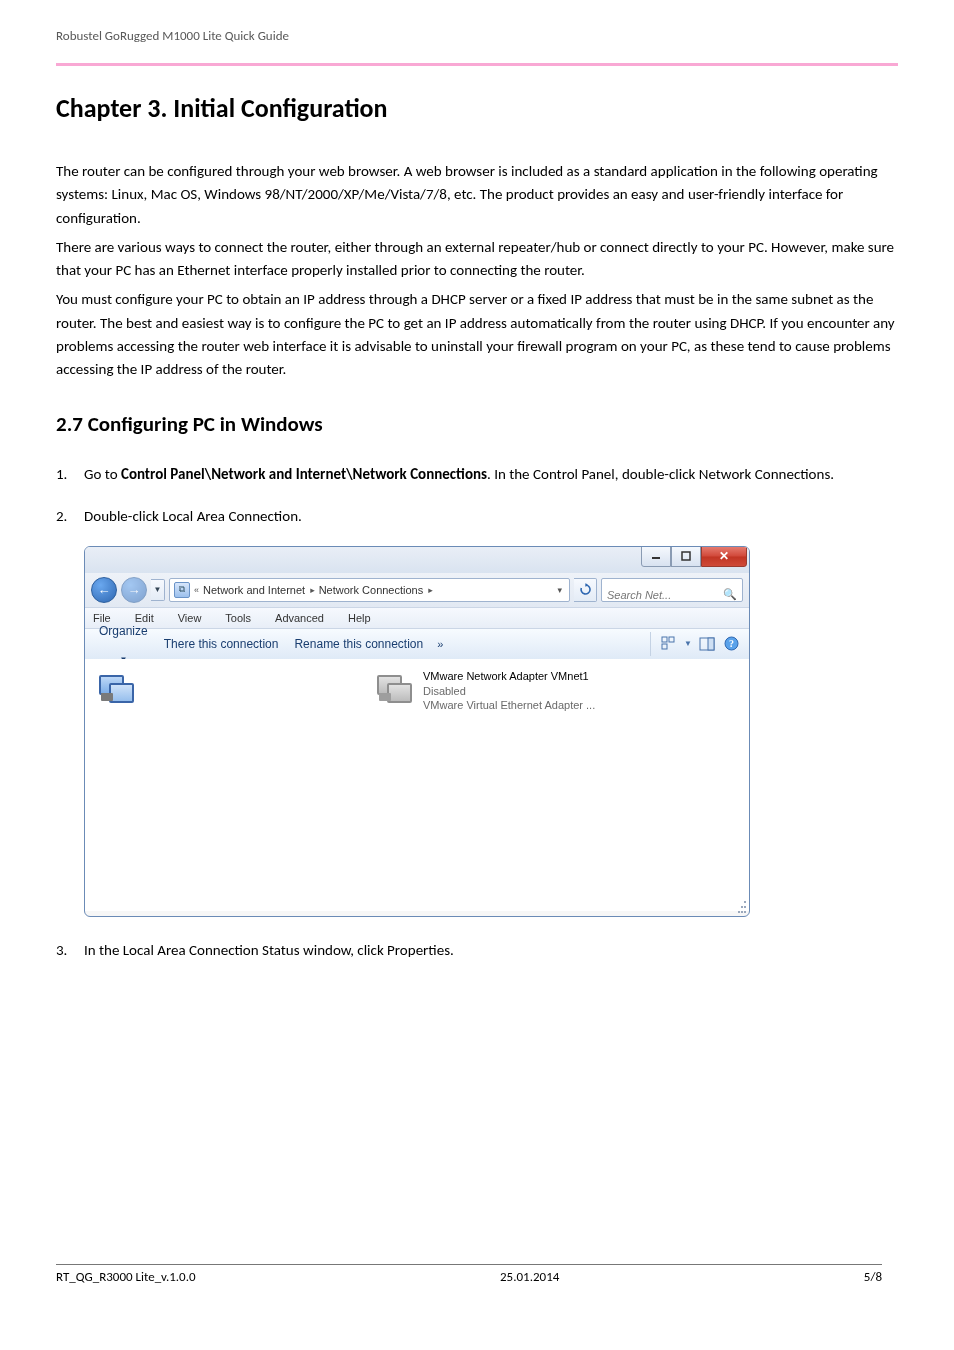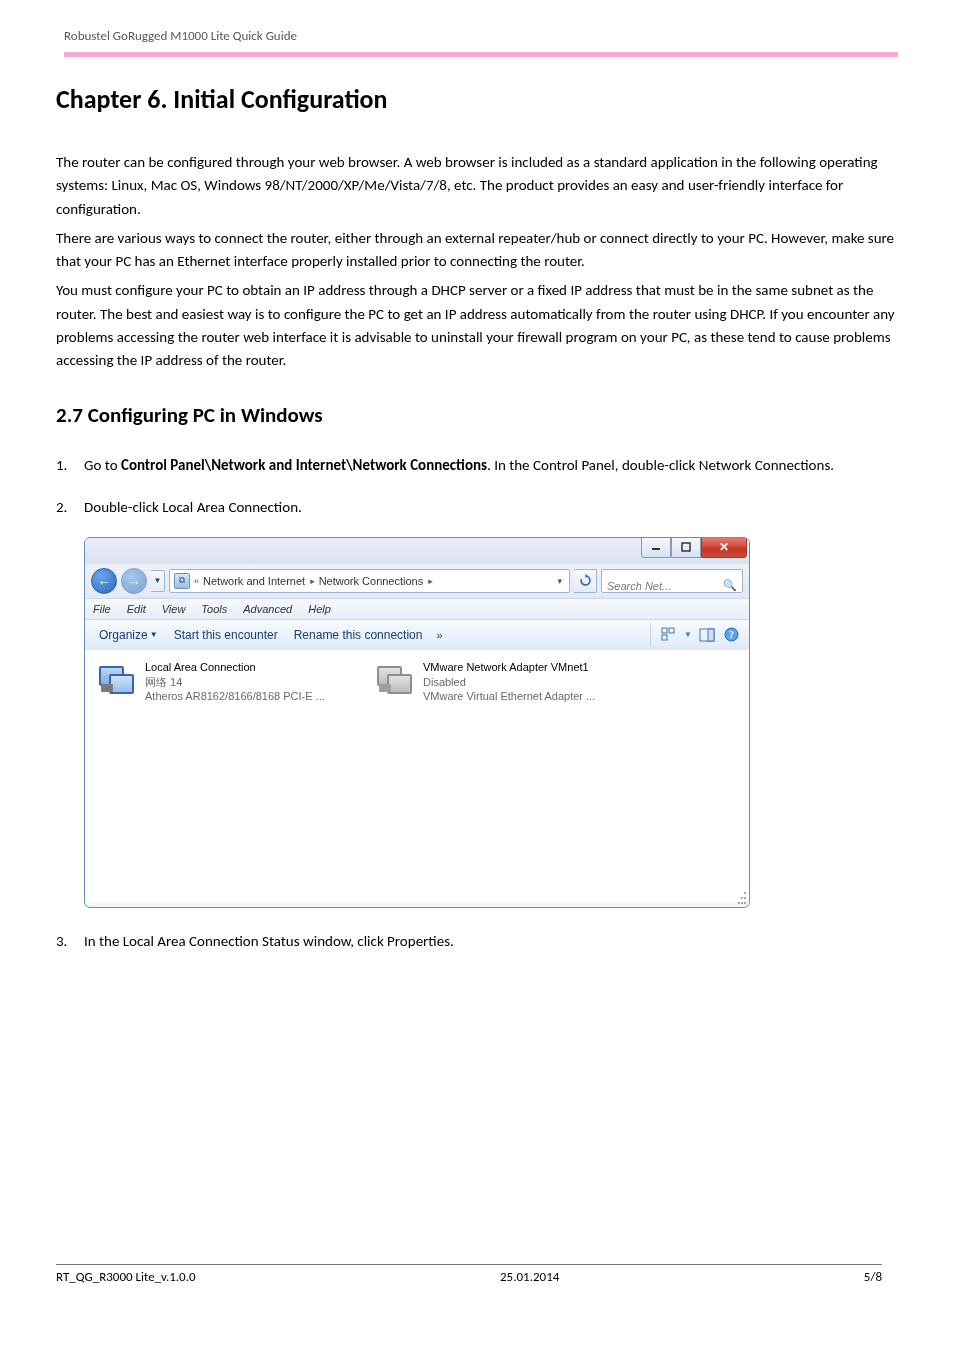--- a/index.html
+++ b/index.html
@@ -11,24 +11,23 @@
   }
   .page {
     padding: 28px 56px 0 56px;
     box-sizing: border-box;
     min-height: 1300px;
     position: relative;
   }
   .header-line {
     font-size: 13px;
     color: #595959;
-    padding-bottom: 9px;
-    border-bottom: 5px solid #f9a8d4;
+    padding-bottom: 20px;
+    border-bottom: 3px solid #f9a8d4;
     margin-bottom: 26px;
-    margin-left: 8px;
   }
   h1.chapter {
     font-size: 26px;
     font-weight: 700;
     margin: 0 0 36px 0;
   }
   p.body {
     font-size: 15px;
     line-height: 1.55;
     margin: 6px 0 6px 0;
@@ -116,30 +115,30 @@
     display:flex;align-items:center;justify-content:center;color:#2e67b1;border-radius:0 2px 2px 0;
   }
   .searchbox{
     width:130px;height:22px;border:1px solid #9fb3cf;background:#fff;border-radius:2px;
     display:flex;align-items:flex-end;padding:0 5px;color:#777;font-style:italic;font-size:11px;
     justify-content:space-between;
   }
   .menubar{
     height:20px;background:linear-gradient(#f6f9fe,#e8eef7);
     border-top:1px solid #cbd6e6;border-bottom:1px solid #cbd6e6;
-    display:flex;align-items:center;gap:16px;padding:0 8px;
-    font-size:11px;color:#333;font-style:italic;
+    display:flex;align-items:center;gap:24px;padding:0 8px;
+    font-size:11px;color:#333;
   }
   .cmdbar{
     height:30px;
     background:linear-gradient(#f7fbff,#dfeaf7);
     border-bottom:1px solid #b9cadf;
     display:flex;align-items:center;padding:0 6px;font-size:12px;color:#1a3e70;
   }
-  .cmdbtn{display:flex;align-items:center;gap:2px;padding:3px 8px;cursor:default;}
+  .cmdbtn{display:flex;align-items:center;gap:17px;padding:3px 8px;cursor:default;flex-direction:column;}
   .cmdcaret{font-size:8px;}
   .cmd-spacer{flex:1;}
   .blue{color:#1a3e70;}
   .morechev{font-size:11px;padding:0 6px;}
   .viewctrl{
     display:flex;align-items:center;gap:0;border-left:1px solid #c4d2e4;padding-left:6px;margin-left:4px;
   }
   .vicon{
     width:22px;height:22px;display:flex;align-items:center;justify-content:center;
     border:1px solid transparent;
@@ -179,21 +178,21 @@
     font-size:13px;color:#000;
     display:flex;justify-content:space-between;
   }
 </style>
 </head>
 <body>
 
 <div class="page">
   <div class="header-line">Robustel GoRugged M1000 Lite Quick Guide</div>
 
-  <h1 class="chapter">Chapter 6.  Initial Configuration</h1>
+  <h1 class="chapter">Chapter 3.  Initial Configuration</h1>
 
   <p class="body">The router can be configured through your web browser. A web browser is included as a standard application in the following operating systems: Linux, Mac OS, Windows 98/NT/2000/XP/Me/Vista/7/8, etc. The product provides an easy and user-friendly interface for configuration.</p>
   <p class="body">There are various ways to connect the router, either through an external repeater/hub or connect directly to your PC. However, make sure that your PC has an Ethernet interface properly installed prior to connecting the router.</p>
   <p class="body">You must configure your PC to obtain an IP address through a DHCP server or a fixed IP address that must be in the same subnet as the router. The best and easiest way is to configure the PC to get an IP address automatically from the router using DHCP. If you encounter any problems accessing the router web interface it is advisable to uninstall your firewall program on your PC, as these tend to cause problems accessing the IP address of the router.</p>
 
   <h2 class="section">2.7    Configuring PC in Windows</h2>
 
   <div class="num-item">
     <div class="num">1.</div>
     <div>
@@ -270,21 +269,21 @@
       <span>Advanced</span>
       <span>Help</span>
     </div>
 
     <div class="cmdbar">
       <div class="cmdbtn">
         <span class="blue">Organize</span>
         <span class="cmdcaret">▼</span>
       </div>
       <div class="cmdbtn">
-        <span class="blue">Start this encounter</span>
+        <span class="blue">There this connection</span>
       </div>
       <div class="cmdbtn">
         <span class="blue">Rename this connection</span>
       </div>
       <div class="cmdbtn morechev">
         <span class="blue">»</span>
       </div>
       <div class="cmd-spacer"></div>
       <div class="viewctrl">
         <div class="vicon">
@@ -312,25 +311,20 @@
 
     <div class="content-area">
       <div class="conn">
         <div class="icon">
             <div class="netico-active">
               <div class="mon"></div>
               <div class="mon2"></div>
               <div class="plug"></div>
             </div>
           </div>
-        <div class="texts">
-          <div class="title">Local Area Connection</div>
-          <div class="sub">网络 14</div>
-          <div class="sub">Atheros AR8162/8166/8168 PCI-E ...</div>
-        </div>
       </div>
       <div class="conn">
         <div class="icon">
             <div class="netico-active netico-disabled">
               <div class="mon"></div>
               <div class="mon2"></div>
               <div class="plug"></div>
             </div>
           </div>
         <div class="texts">

